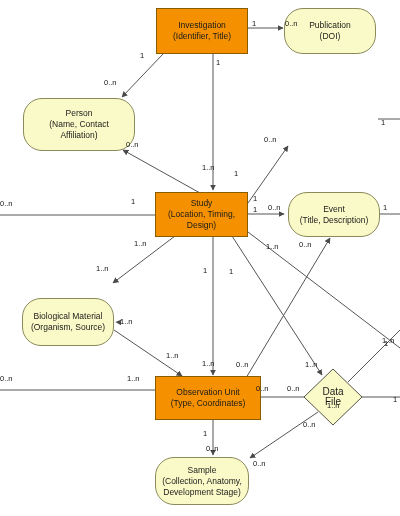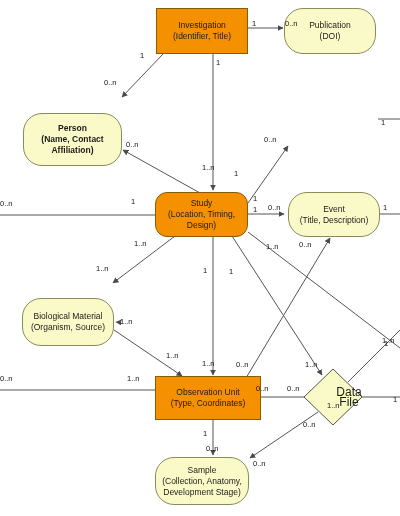--- a/index.html
+++ b/index.html
@@ -9,23 +9,23 @@
   svg#edges{position:absolute;left:0;top:0;width:400px;height:516px;}
 
   .node{position:absolute;box-sizing:border-box;border:1px solid #7a7a55;
         display:flex;align-items:center;justify-content:center;text-align:center;
         font-size:8.5px;line-height:11px;color:#1a1a1a;padding:2px 3px;}
   .node.entity-orange{background:#F59100;border-color:#8a5c00;}
   .node.entity-yellow{background:#FAFAC8;border-color:#8a8a5a;border-radius:19px;}
   .node .nm{display:block;}
 
   .diamond{position:absolute;}
-  .diamond .dlabel{position:absolute;left:16px;top:0;width:100%;height:100%;
+  .diamond .dlabel{position:absolute;left:0;top:0;width:100%;height:100%;
        display:flex;flex-direction:column;align-items:center;justify-content:center;
-       text-align:center;font-size:12px;line-height:10px;color:#1a1a1a;}
+       text-align:center;font-size:10px;line-height:10px;color:#1a1a1a;}
 
   .card{position:absolute;font-size:7.5px;color:#111;white-space:nowrap;
         line-height:8px;}
 </style>
 </head>
 <body>
 
 <div id="canvas">
 
   <svg id="edges" viewBox="0 0 400 516">
@@ -93,30 +93,30 @@
     </div>
   </div>
 
   <div class="node entity-yellow" style="left:284px;top:8px;width:92px;height:46px;">
     <div>
       <span class="nm">Publication</span>
       <span class="nm">(DOI)</span>
     </div>
   </div>
 
-  <div class="node entity-yellow" style="left:23px;top:113px;width:99px;height:53px;font-weight:bold;">
+  <div class="node entity-yellow" style="left:23px;top:98px;width:112px;height:53px;">
     <div>
       <span class="nm">Person</span>
       <span class="nm">(Name, Contact</span>
       <span class="nm">Affiliation)</span>
     </div>
   </div>
 
 
-  <div class="node entity-orange" style="left:155px;top:192px;width:93px;height:45px;border-radius:12px;">
+  <div class="node entity-orange" style="left:155px;top:192px;width:93px;height:45px;">
     <div>
       <span class="nm">Study</span>
       <span class="nm">(Location, Timing,</span>
       <span class="nm">Design)</span>
     </div>
   </div>
 
   <div class="node entity-yellow" style="left:288px;top:192px;width:92px;height:45px;">
     <div>
       <span class="nm">Event</span>

